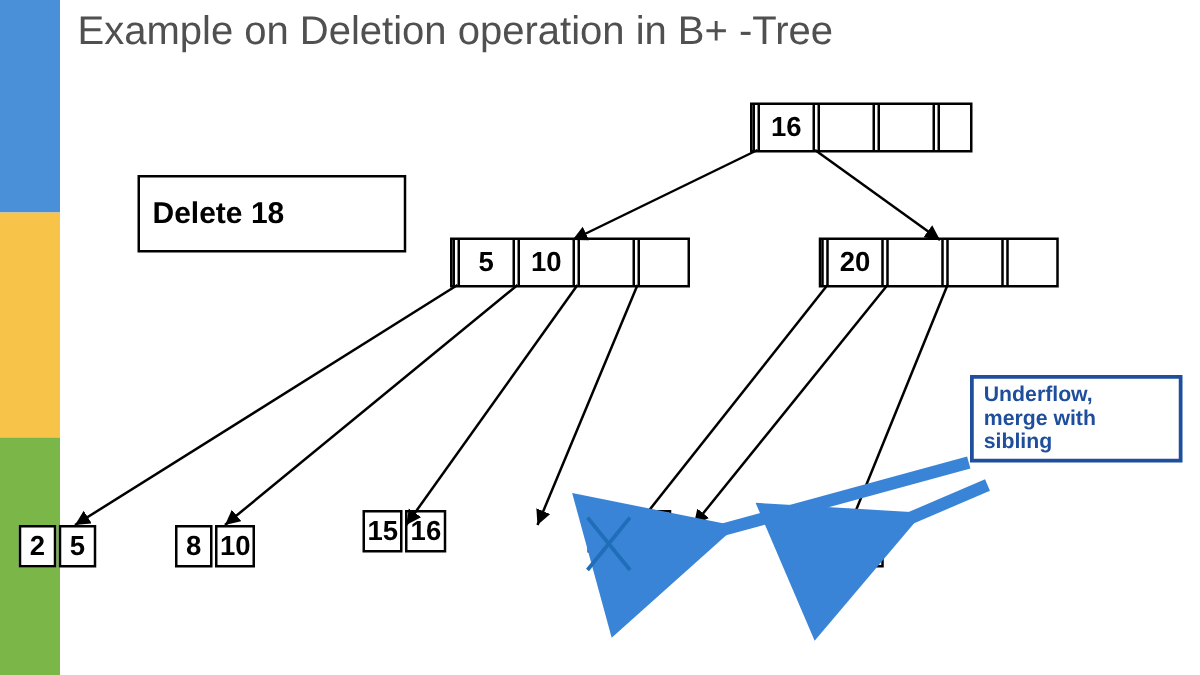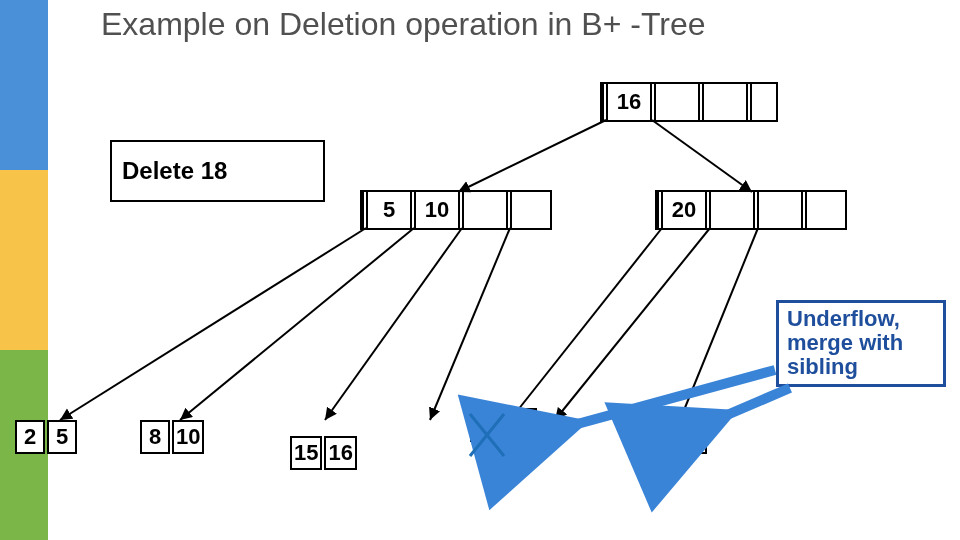--- a/index.html
+++ b/index.html
@@ -19,36 +19,35 @@
     height: 540px;
   }
   .lb-blue   { position:absolute; left:0; top:0;   width:48px; height:170px; background:#4A90D9; }
   .lb-yellow { position:absolute; left:0; top:170px;width:48px; height:180px; background:#F7C349; }
   .lb-green  { position:absolute; left:0; top:350px;width:48px; height:190px; background:#7AB648; }
   .title {
     position: absolute;
     left: 62px; top: 6px;
     font-size: 32px;
     color: #505050;
-    margin-left: 39px;
   }
   .opbox {
     position: absolute;
     border: 2px solid #000;
     background: #fff;
     font-size: 24px;
     font-weight: bold;
     padding: 15px 10px;
     color: #000;
   }
   .annot {
     position: absolute;
     border: 3px solid #1E4E9C;
     background: #fff;
-    font-size: 22px;
+    font-size: 17px;
     color: #1E4E9C;
     padding: 4px 8px;
     line-height: 1.1;
     font-weight: bold;
   }
   .node {
     position: absolute;
     display: flex;
     border: 2px solid #000;
     background: #fff;
@@ -131,21 +130,21 @@
 <div class="leaf" style="left:15px; top:420px;">
   <div class="c">2</div>
   <div class="c">5</div>
 </div>
 
 <div class="leaf" style="left:140px; top:420px;">
   <div class="c">8</div>
   <div class="c">10</div>
 </div>
 
-<div class="leaf" style="left:290px; top:436px;">
+<div class="leaf" style="left:290px; top:408px;">
   <div class="c">15</div>
   <div class="c">16</div>
 </div>
 
 <div class="leaf" style="left:470px; top:408px;">
   <div class="c" id="leaf3k0">18</div>
   <div class="c">20</div>
 </div>
 
 <div class="leaf" style="left:640px; top:420px;">

